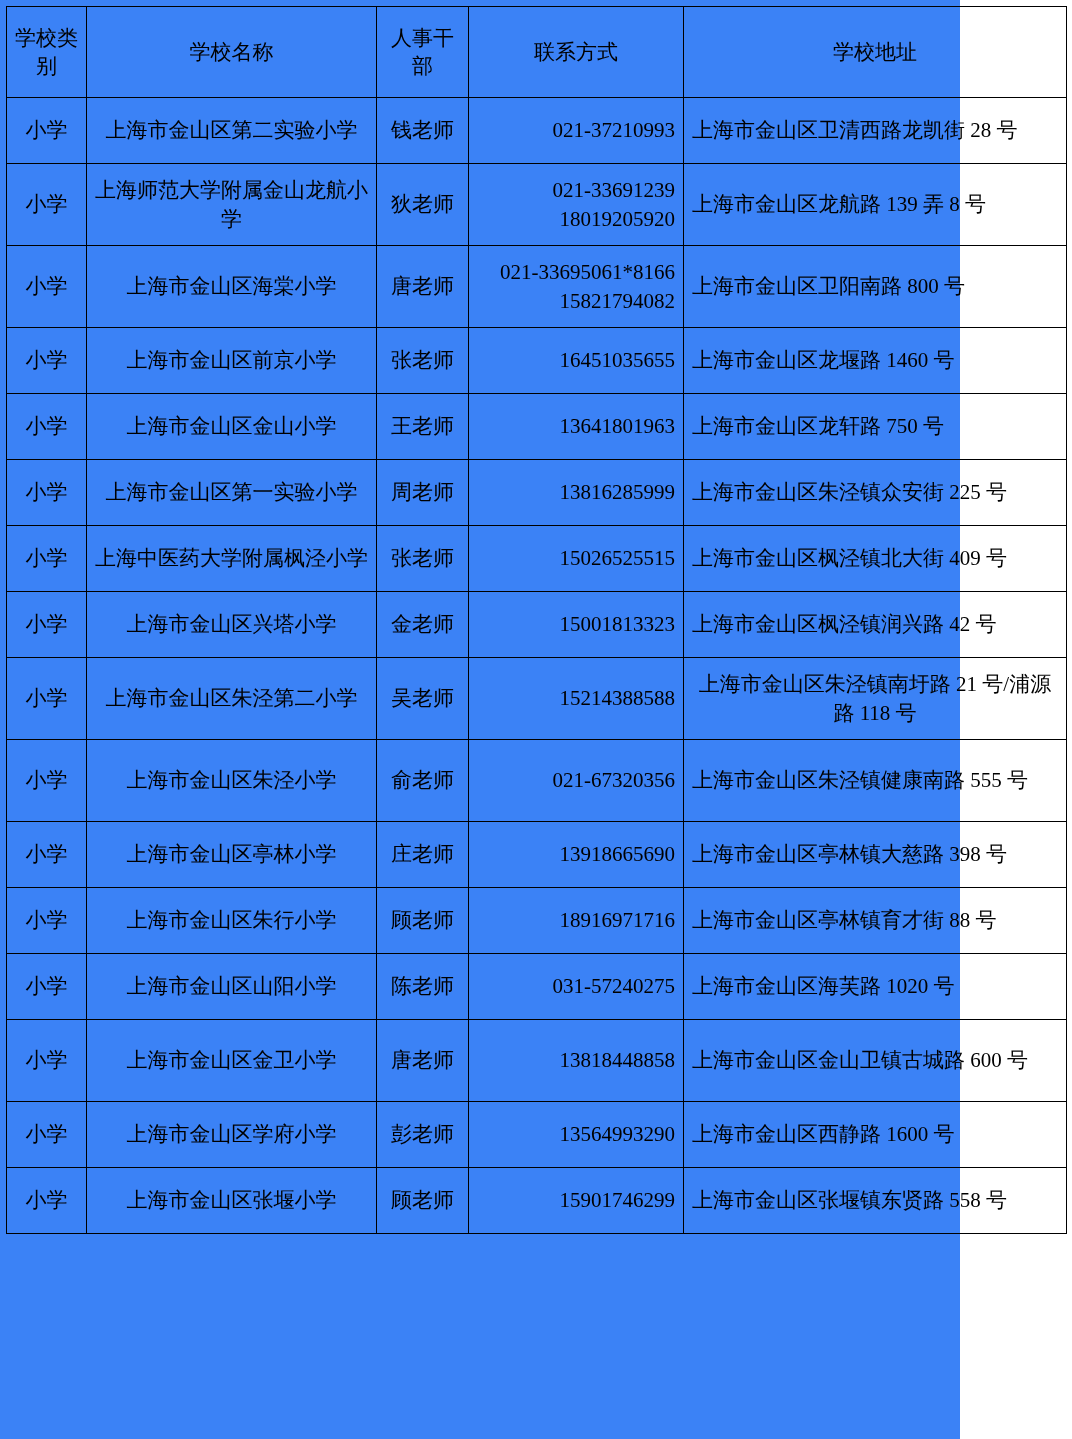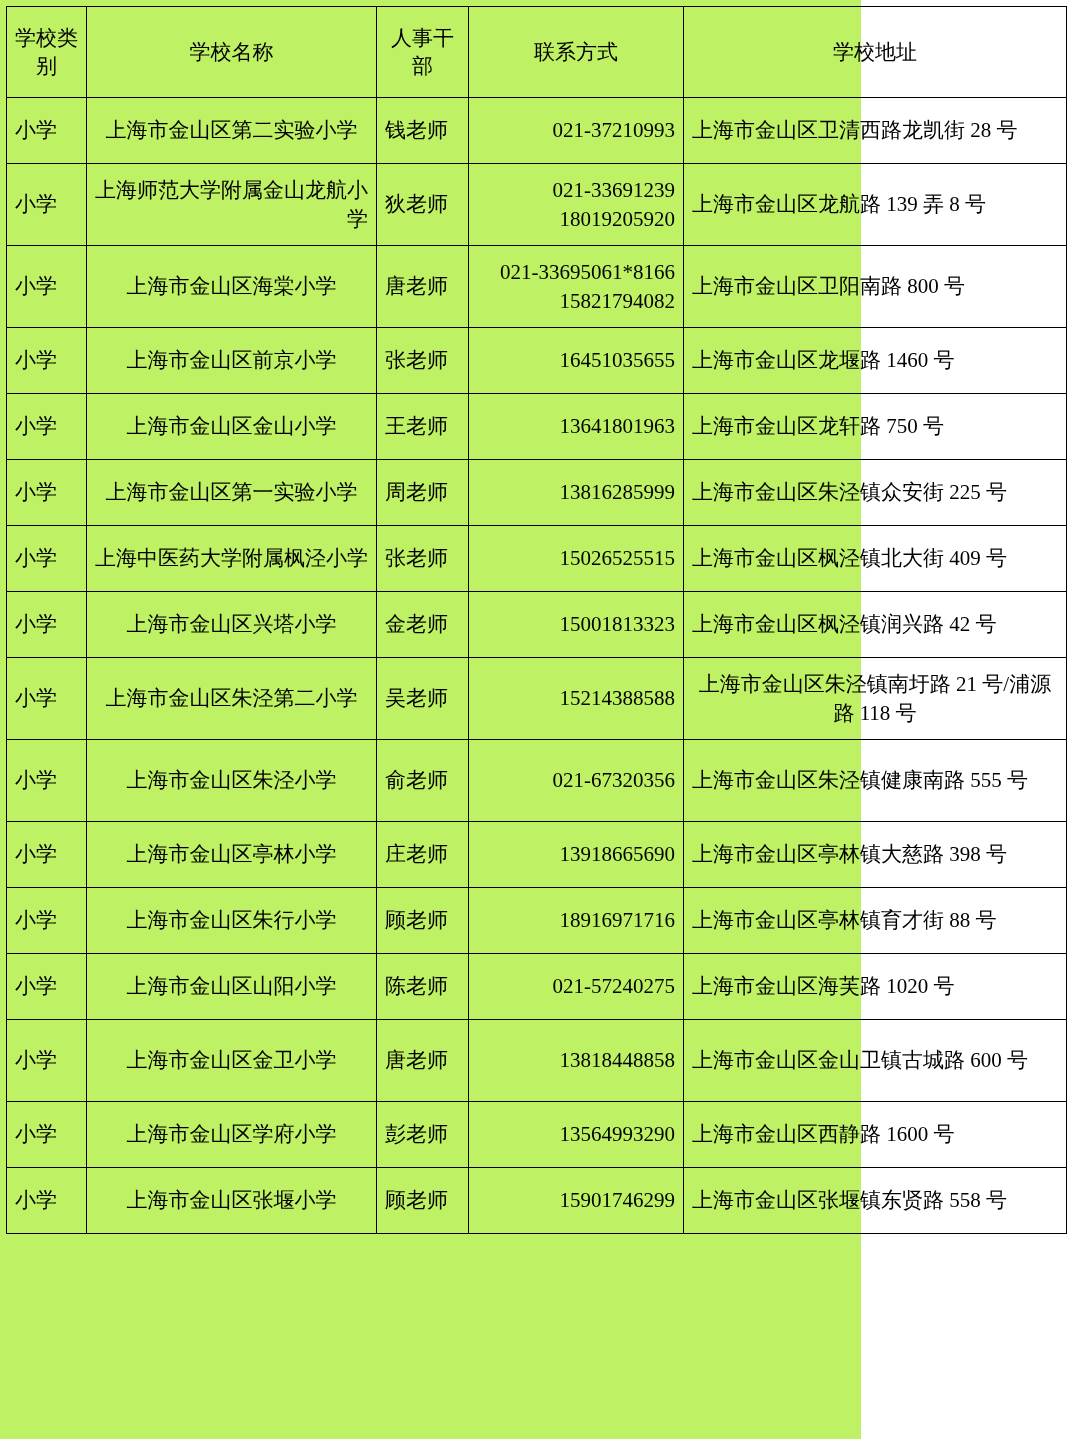--- a/index.html
+++ b/index.html
@@ -6,25 +6,25 @@
     margin: 0;
     padding: 0;
     background: #ffffff;
   }
   body {
     width: 1072px;
     font-family: "Liberation Serif", "DejaVu Serif", serif;
     color: #000000;
   }
   .page {
-    width: 861px;
+    width: 960px;
     min-height: 1439px;
     box-sizing: border-box;
     padding: 6px 6px 0 6px;
-    background: #bef264;
+    background: #3b82f6;
   }
   table.school-table {
     border-collapse: collapse;
     width: 1060px;
     table-layout: fixed;
     margin: 0;
   }
   table.school-table td,
   table.school-table th {
     border: 1px solid #000000;
@@ -41,31 +41,32 @@
     height: 78px;
     padding: 4px 6px;
   }
   col.c-type { width: 80px; }
   col.c-name { width: 290px; }
   col.c-staff { width: 92px; }
   col.c-contact { width: 215px; }
   col.c-addr { width: 383px; }
 
   td.type-cell {
+    text-align: center;
     font-size: 21px;
   }
   td.name-cell {
-    text-align: right;
+    text-align: center;
     padding-left: 12px;
   }
   td.name-cell.center {
     text-align: center;
   }
   td.staff-cell {
-    text-align: left;
+    text-align: center;
   }
   td.contact-cell {
     text-align: right;
     font-family: "Liberation Serif", "DejaVu Serif", serif;
   }
   td.contact-cell .line {
     display: block;
     white-space: nowrap;
   }
   td.addr-cell {
@@ -213,21 +214,21 @@
           <td class="contact-cell">
             <span class="line">18916971716</span>
           </td>
           <td class="addr-cell center">上海市金山区亭林镇育才街 88 号</td>
         </tr>
         <tr class="body-row">
           <td class="type-cell">小学</td>
           <td class="name-cell center">上海市金山区山阳小学</td>
           <td class="staff-cell">陈老师</td>
           <td class="contact-cell">
-            <span class="line">021-57240275</span>
+            <span class="line">031-57240275</span>
           </td>
           <td class="addr-cell center">上海市金山区海芙路 1020 号</td>
         </tr>
         <tr class="body-row tall">
           <td class="type-cell">小学</td>
           <td class="name-cell center">上海市金山区金卫小学</td>
           <td class="staff-cell">唐老师</td>
           <td class="contact-cell">
             <span class="line">13818448858</span>
           </td>

